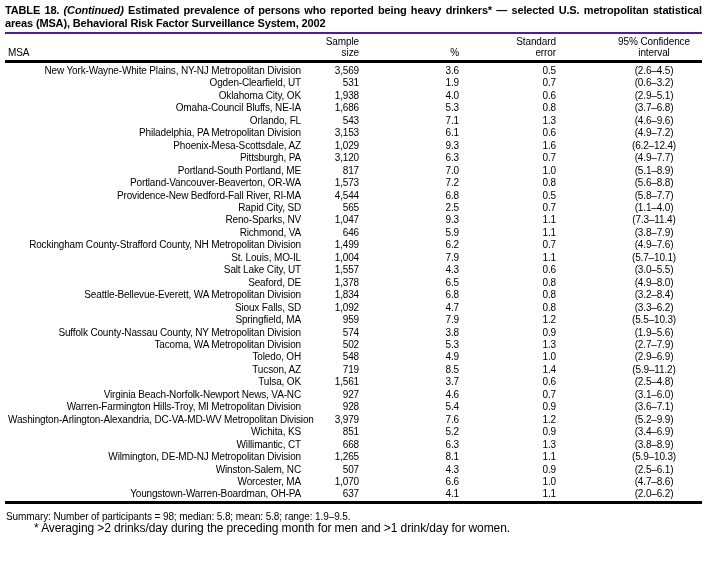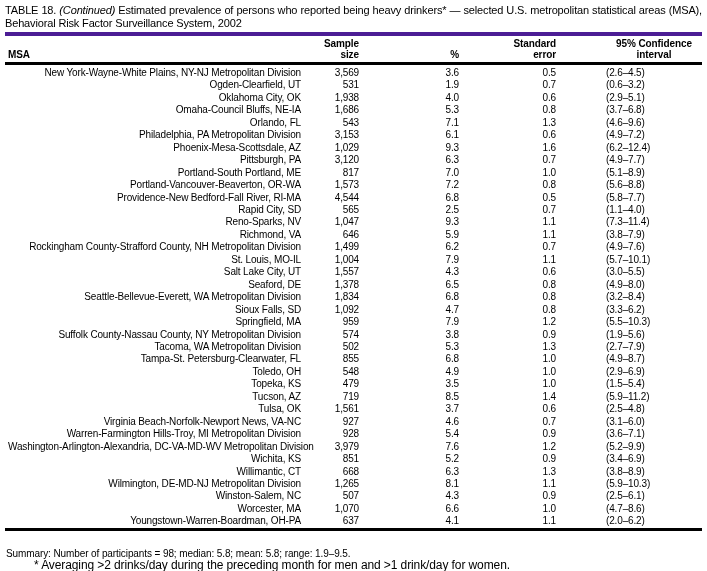--- a/index.html
+++ b/index.html
@@ -12,38 +12,38 @@
   body {
     width: 707px;
     height: 571px;
     overflow: hidden;
   }
   .page {
     padding: 4px 5px 0 5px;
   }
   .title {
     font-size: 11px;
-    font-weight: 400;
+    font-weight: 700;
     line-height: 12.5px;
     letter-spacing: -0.15px;
     text-align: justify;
     padding-bottom: 3px;
-    border-bottom: 4px solid #4c1d95;
+    border-bottom: 2px solid #4c1d95;
   }
   .title .it { font-style: italic; }
 
   table.data {
     width: 697px;
     border-collapse: collapse;
     table-layout: fixed;
     border-bottom: 3px solid #000;
   }
   thead th {
     font-size: 10px;
-    font-weight: 700;
+    font-weight: 400;
     line-height: 11px;
     letter-spacing: -0.1px;
     vertical-align: bottom;
     padding: 2px 0 2px 0;
     border-bottom: 3px solid #000;
   }
   th.h-msa  { text-align: left; padding-left: 3px; margin-left: 36px; }
   th.h-num  { text-align: right; }
   th.h-ci   { text-align: center; padding-left: 50px; }
 
@@ -52,27 +52,27 @@
     line-height: 12.45px;
     height: 12.45px;
     padding: 0;
     letter-spacing: -0.15px;
     white-space: nowrap;
     overflow: visible;
   }
   tbody tr:first-child td { padding-top: 2px; }
   td.td-msa { text-align: right; padding-left: 3px; }
   td.td-num { text-align: right; }
-  td.td-ci  { padding-left: 50px; }
+  td.td-ci  { text-align: center; padding-left: 50px; }
 
   .summary {
     font-size: 10px;
     line-height: 11.5px;
     letter-spacing: -0.1px;
-    padding: 17px 0 0 1px;
+    padding: 7px 0 0 1px;
   }
   .footnote {
     font-size: 12px;
     line-height: 11.5px;
     letter-spacing: -0.1px;
     padding: 1px 0 0 1px;
     margin-left: 28px;
   }
 </style>
 </head>
@@ -270,41 +270,27 @@
           <td class="td-ci">(1.9–5.6)</td>
         </tr>
         <tr>
           <td class="td-msa">Tacoma, WA Metropolitan Division</td>
           <td class="td-num">502</td>
           <td class="td-num">5.3</td>
           <td class="td-num">1.3</td>
           <td class="td-ci">(2.7–7.9)</td>
         </tr>
         <tr>
-          <td class="td-msa">Tampa-St. Petersburg-Clearwater, FL</td>
-          <td class="td-num">855</td>
-          <td class="td-num">6.8</td>
-          <td class="td-num">1.0</td>
-          <td class="td-ci">(4.9–8.7)</td>
-        </tr>
-        <tr>
           <td class="td-msa">Toledo, OH</td>
           <td class="td-num">548</td>
           <td class="td-num">4.9</td>
           <td class="td-num">1.0</td>
           <td class="td-ci">(2.9–6.9)</td>
         </tr>
         <tr>
-          <td class="td-msa">Topeka, KS</td>
-          <td class="td-num">479</td>
-          <td class="td-num">3.5</td>
-          <td class="td-num">1.0</td>
-          <td class="td-ci">(1.5–5.4)</td>
-        </tr>
-        <tr>
           <td class="td-msa">Tucson, AZ</td>
           <td class="td-num">719</td>
           <td class="td-num">8.5</td>
           <td class="td-num">1.4</td>
           <td class="td-ci">(5.9–11.2)</td>
         </tr>
         <tr>
           <td class="td-msa">Tulsa, OK</td>
           <td class="td-num">1,561</td>
           <td class="td-num">3.7</td>

